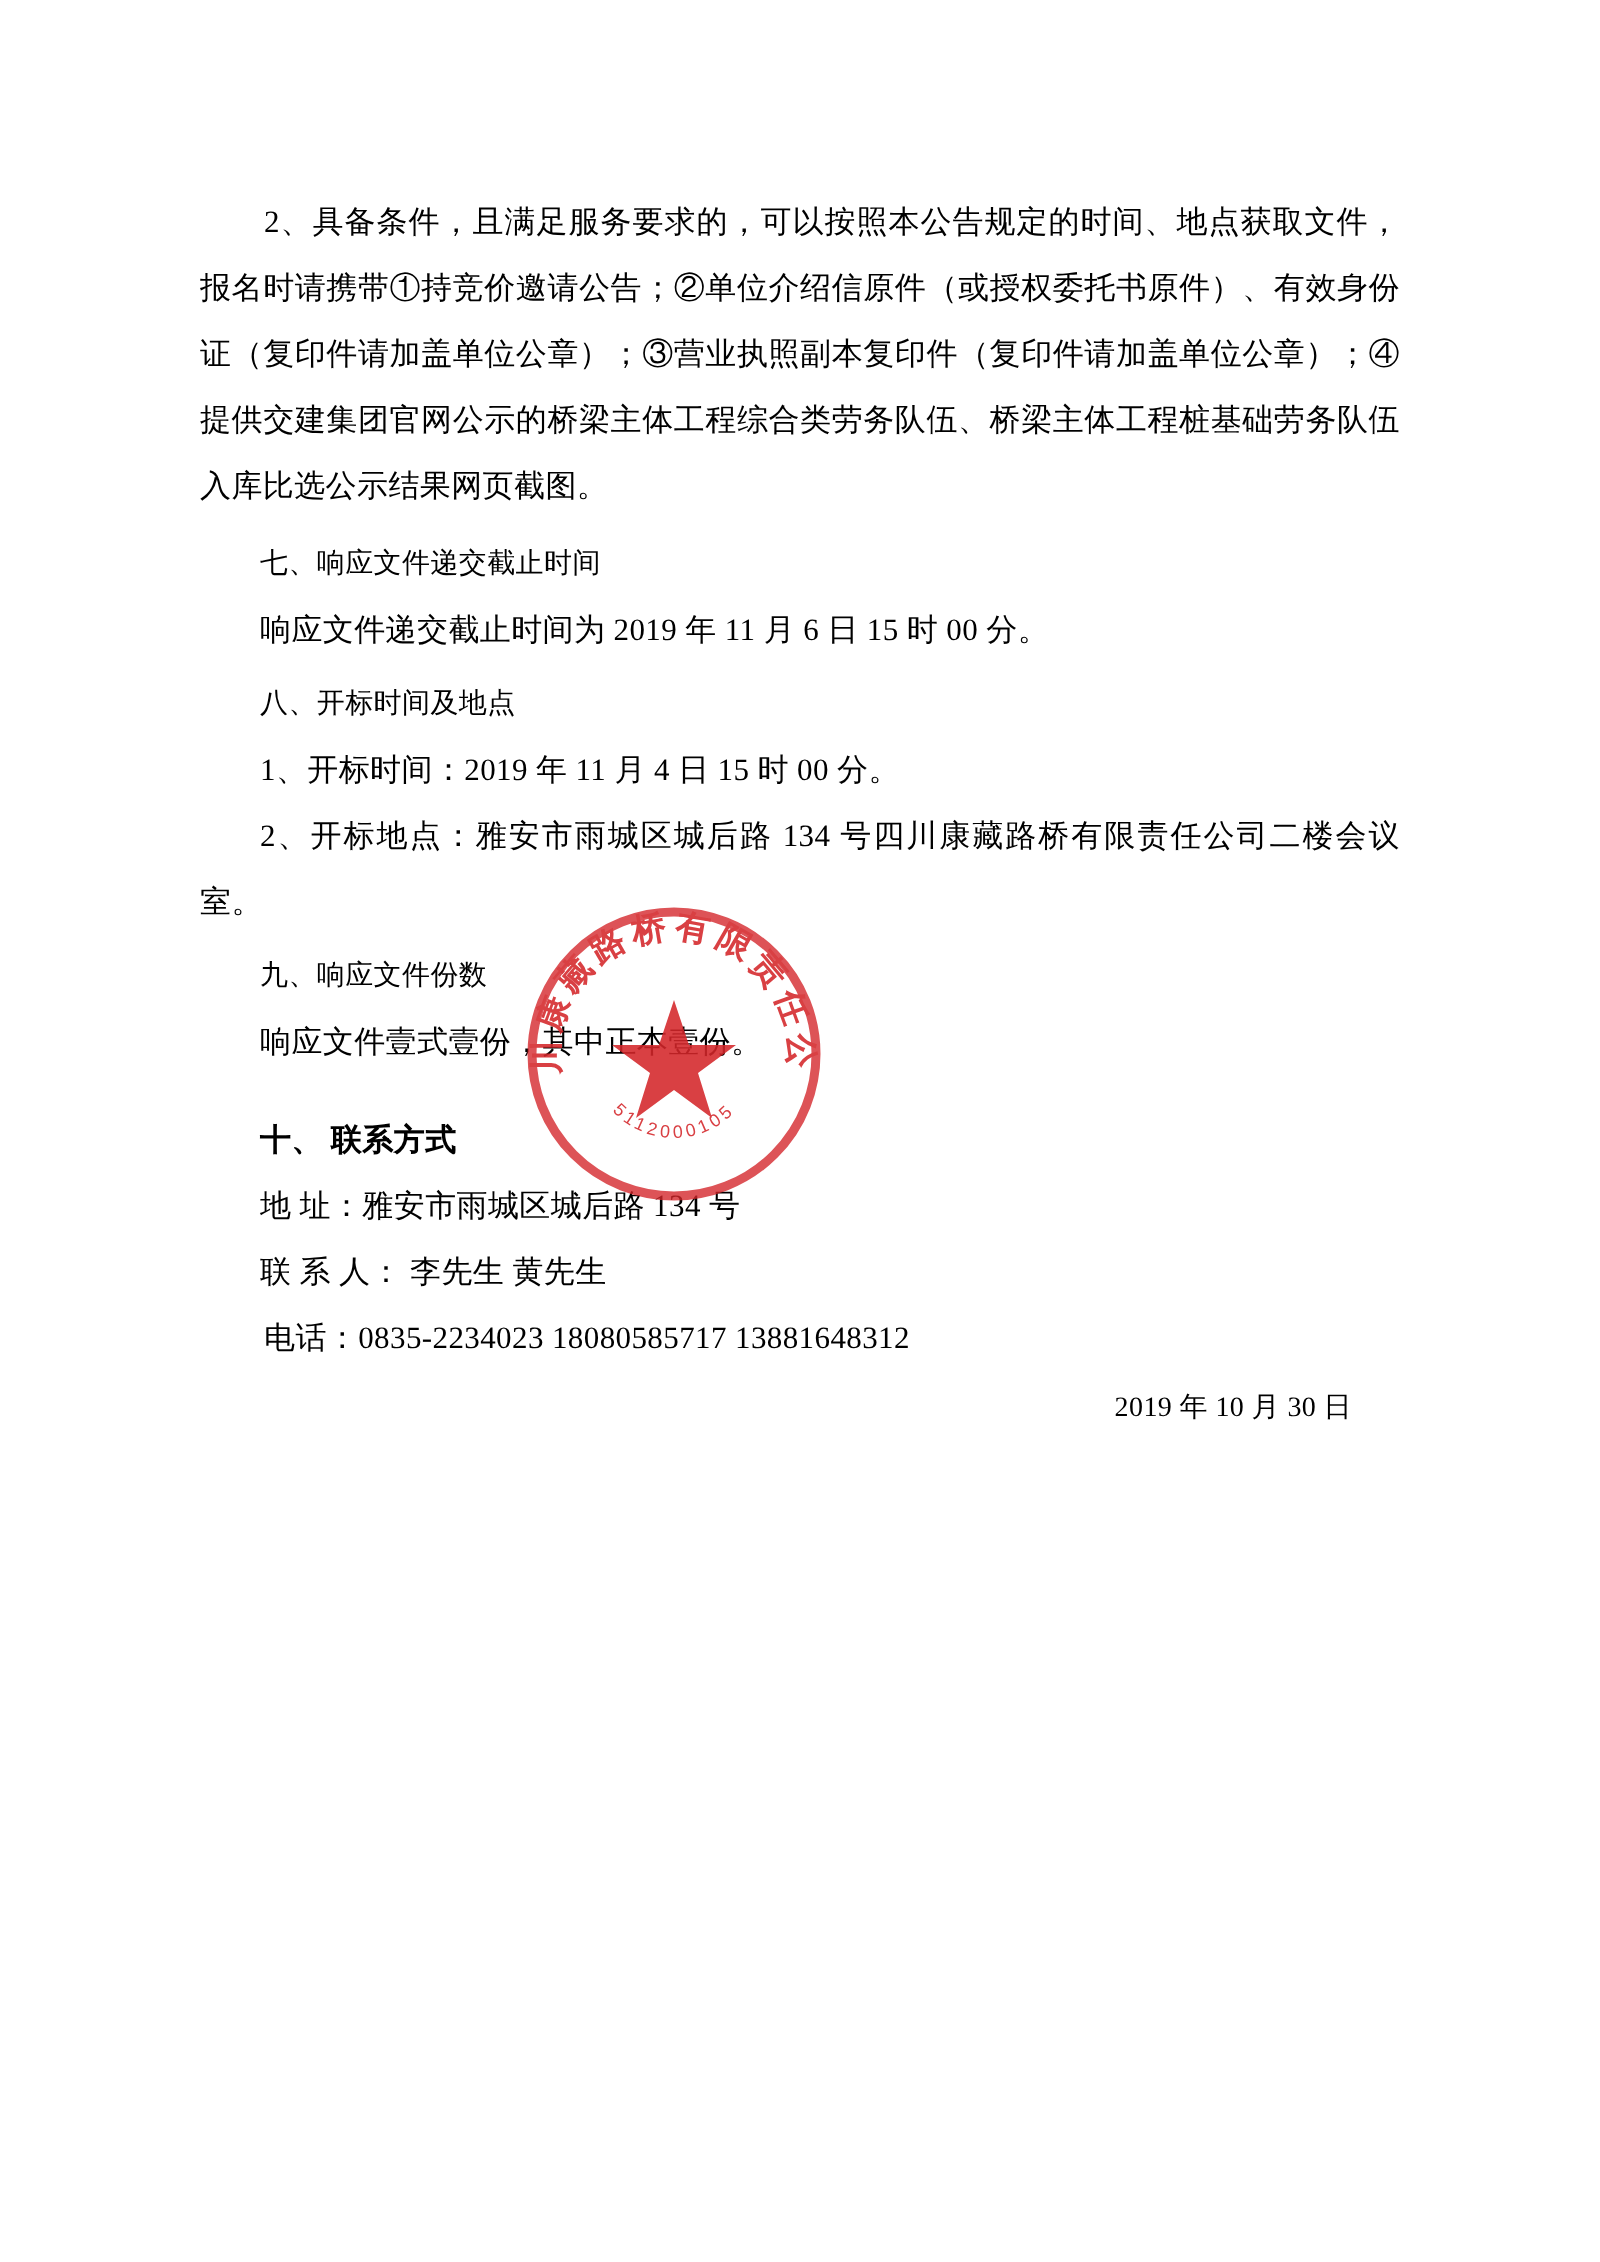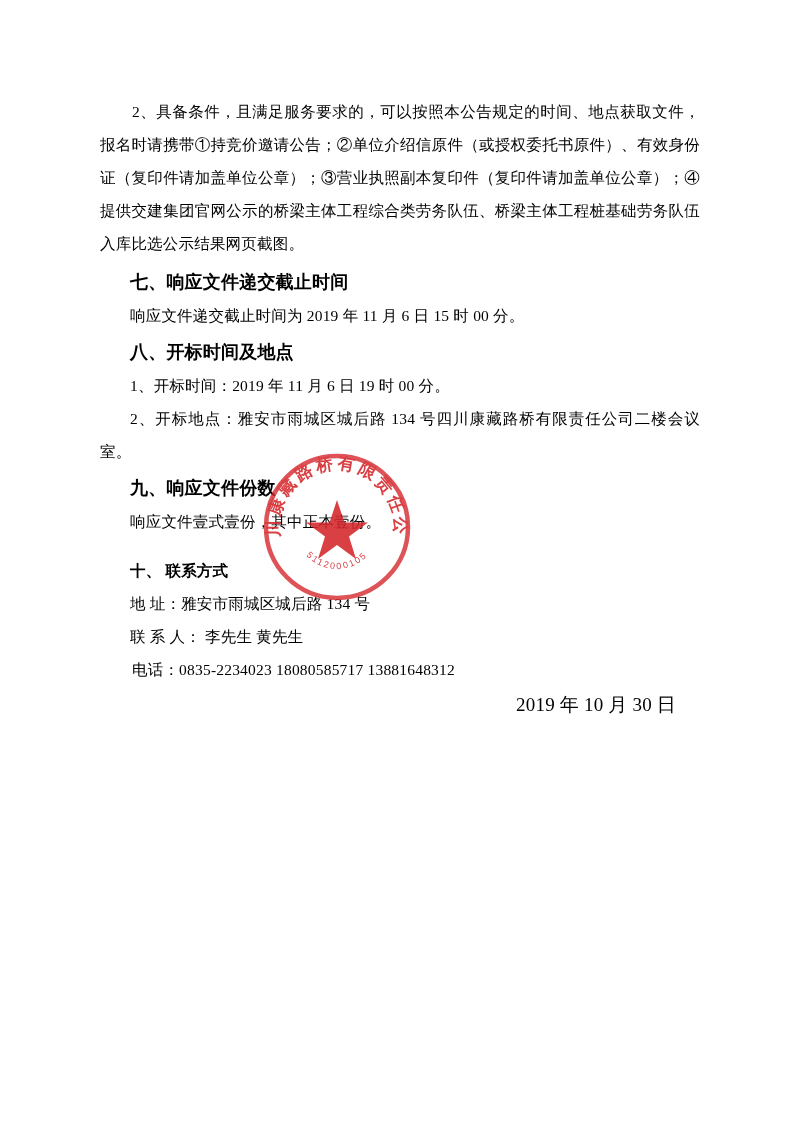--- a/index.html
+++ b/index.html
@@ -29,23 +29,23 @@
     text-align: justify;
     letter-spacing: 0.2px;
   }
   .indent {
     text-indent: 32px;
   }
   .indent2 {
     text-indent: 30px;
   }
   .heading {
-    font-weight: bold;
+    font-weight: normal;
     text-indent: 30px;
-    font-size: 18px;
+    font-size: 14px;
     line-height: 33px;
   }
   .heading-sp {
     font-weight: bold;
     text-indent: 30px;
     font-size: 15.5px;
     line-height: 33px;
     margin-top: 16px;
   }
   .para-block {
@@ -57,21 +57,21 @@
     line-height: 33px;
   }
   .phone-line {
     text-indent: 32px;
     font-size: 15.5px;
     line-height: 33px;
   }
   .date-line {
     text-align: right;
     padding-right: 24px;
-    font-size: 19px;
+    font-size: 14px;
     line-height: 33px;
     margin-top: 2px;
   }
   .gap-s { height: 4px; }
 
   
   .seal {
     position: absolute;
     left: 262px;
     top: 452px;
@@ -90,21 +90,21 @@
   <div class="content">
 
     <p class="indent para-block">2、具备条件，且满足服务要求的，可以按照本公告规定的时间、地点获取文件，报名时请携带①持竞价邀请公告；②单位介绍信原件（或授权委托书原件）、有效身份证（复印件请加盖单位公章）；③营业执照副本复印件（复印件请加盖单位公章）；④提供交建集团官网公示的桥梁主体工程综合类劳务队伍、桥梁主体工程桩基础劳务队伍入库比选公示结果网页截图。</p>
 
     <div class="gap-s"></div>
     <p class="heading">七、响应文件递交截止时间</p>
     <p class="indent2">响应文件递交截止时间为 2019 年 11 月 6 日 15 时 00 分。</p>
 
     <div class="gap-s"></div>
     <p class="heading">八、开标时间及地点</p>
-    <p class="indent2">1、开标时间：2019 年 11 月 6 日 19 时 00 分。</p>
+    <p class="indent2">1、开标时间：2019 年 11 月 4 日 15 时 00 分。</p>
     <p class="indent2">2、开标地点：雅安市雨城区城后路 134 号四川康藏路桥有限责任公司二楼会议室。</p>
 
     <div class="gap-s"></div>
     <p class="heading">九、响应文件份数</p>
     <p class="indent2">响应文件壹式壹份，其中正本壹份。</p>
 
     <p class="heading-sp">十、 联系方式</p>
 
     <p class="contact-line">地    址：雅安市雨城区城后路 134 号</p>
     <p class="contact-line">联 系  人：  李先生    黄先生</p>

